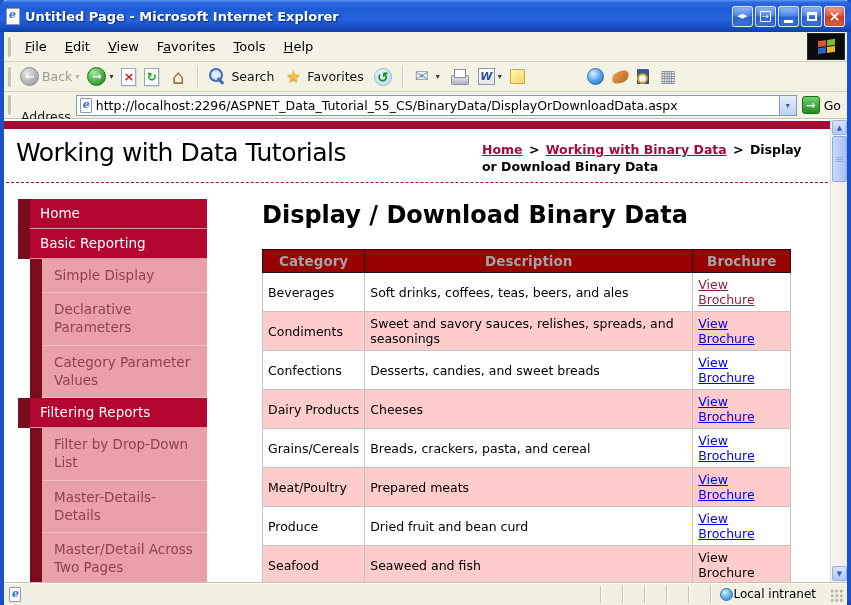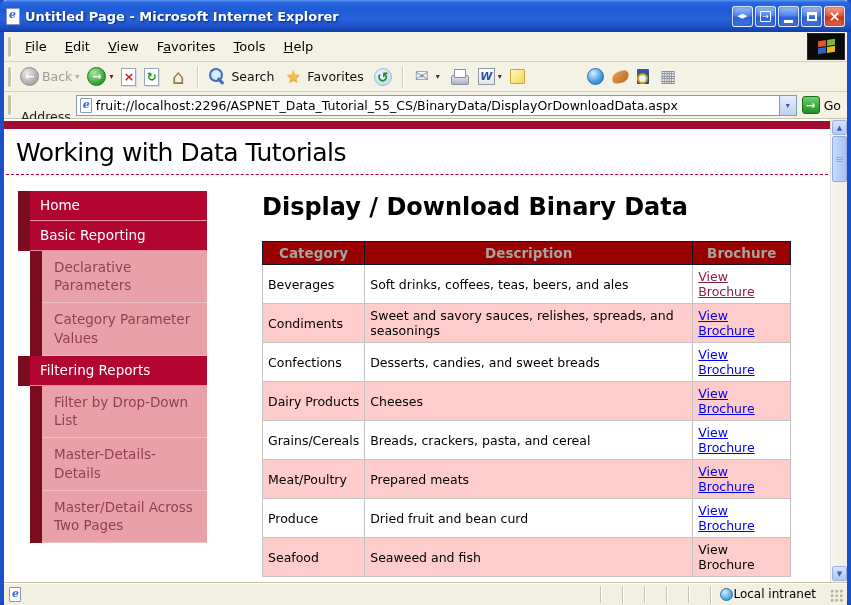--- a/index.html
+++ b/index.html
@@ -261,45 +261,50 @@
           <span class="g">▦</span>
         </span>
       </span>
     </div>
 
   <div class="addressbar">
     <span class="grip"></span>
     <span class="addr-label" id="addrlabel"><u>A</u>ddress</span>
     <span class="addr-input">
       <span class="page-e"></span>
-      <span class="url">fruit://localhost:2296/ASPNET_Data_Tutorial_55_CS/BinaryData/DisplayOrDownloadData.aspx</span>
+      <span class="url">http://localhost:2296/ASPNET_Data_Tutorial_55_CS/BinaryData/DisplayOrDownloadData.aspx</span>
       <span class="addr-dd">▾</span>
     </span>
     <span class="go-btn">
       <span class="go-ic">→</span>
       <span>Go</span>
     </span>
   </div>
 
   <div class="viewport">
     <div class="page-area">
       <div class="crimson-bar"></div>
       <div class="page-header">
         <div class="site-title">Working with Data Tutorials</div>
+        <div class="breadcrumb" id="breadcrumb"><a class="crumb-link">Home</a><span class="crumb-sep"> &gt; </span><a class="crumb-link">Working with Binary Data</a><span class="crumb-sep"> &gt; </span><span class="crumb-current">Display or Download Binary Data</span></div>
       </div>
       <div class="dashed"></div>
       <div class="content">
         <div class="sidebar" id="sidebar">
             <div class="nav-top">
               <span class="strip"></span>
               <span class="nav-label">Home</span>
             </div>
             <div class="nav-top">
               <span class="strip"></span>
               <span class="nav-label">Basic Reporting</span>
+            </div>
+            <div class="nav-sub">
+              <span class="strip"></span>
+              <span class="nav-label">Simple Display</span>
             </div>
             <div class="nav-sub">
               <span class="strip"></span>
               <span class="nav-label">Declarative Parameters</span>
             </div>
             <div class="nav-sub">
               <span class="strip"></span>
               <span class="nav-label">Category Parameter Values</span>
             </div>
             <div class="nav-top">

